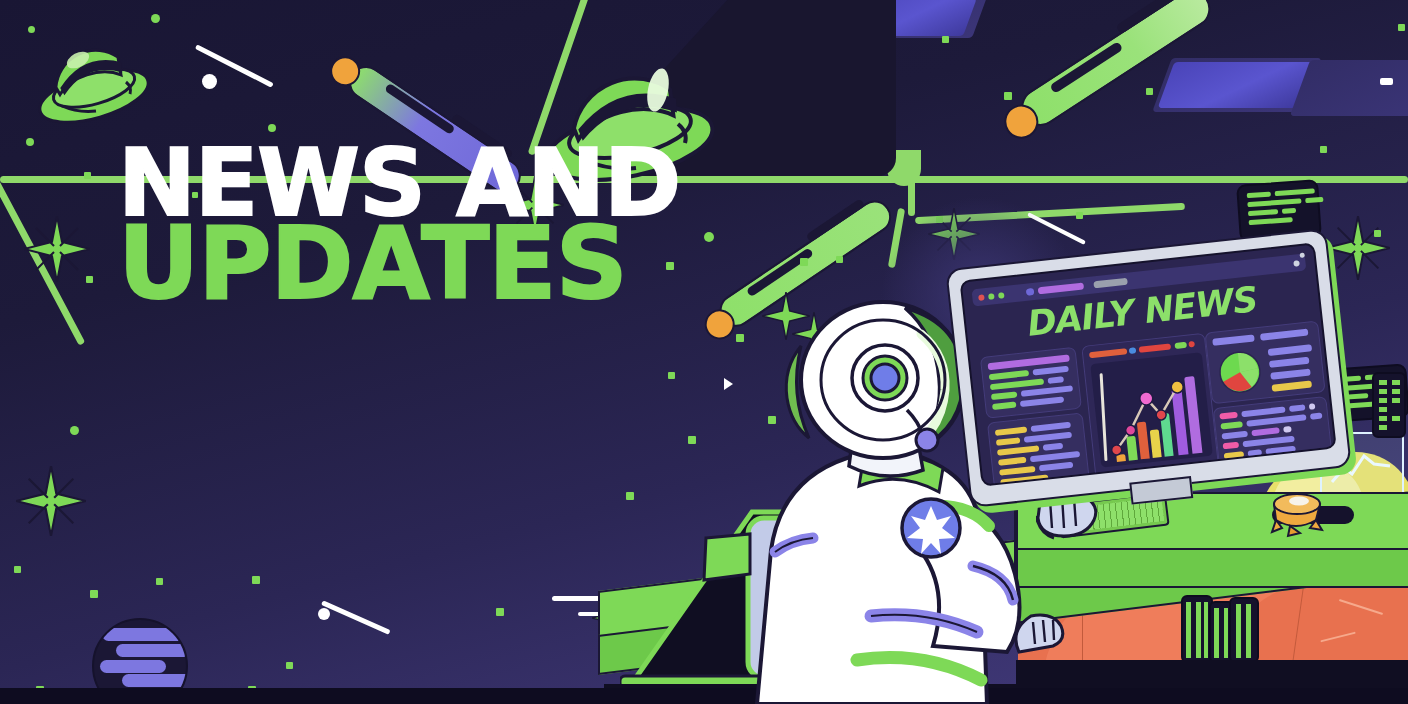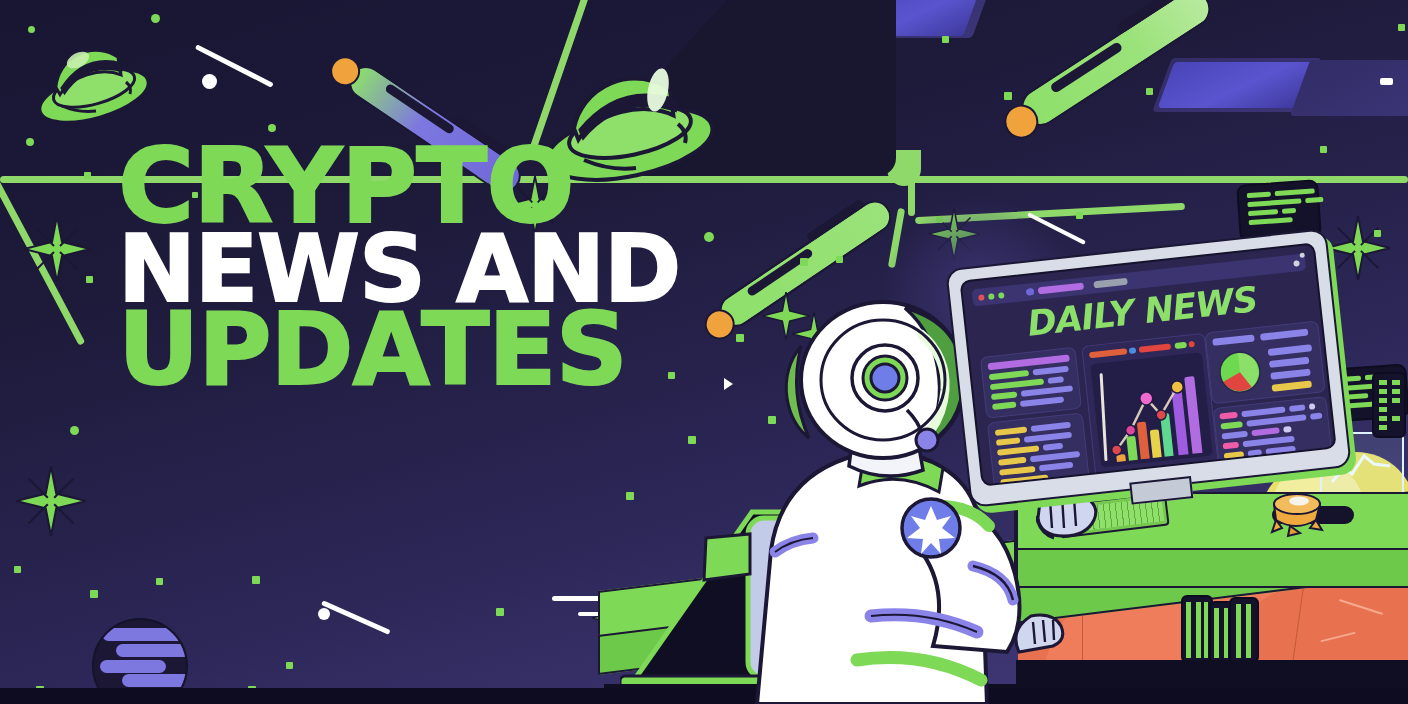--- a/index.html
+++ b/index.html
@@ -261,21 +261,20 @@
   <div class="planet" style="left:92px; top:618px; width:96px; height:96px;">
     <div class="pband" style="left:8px;  top:8px;  width:82px; height:13px;"></div>
     <div class="pband" style="left:22px; top:24px; width:74px; height:13px;"></div>
     <div class="pband" style="left:6px;  top:40px; width:66px; height:13px;"></div>
     <div class="pband" style="left:28px; top:54px; width:72px; height:13px;"></div>
     <div class="pband" style="left:12px; top:70px; width:84px; height:13px;"></div>
 
   </div>
 
   <div id="headline">
-    <div class="r2 l-green">CRYPTO</div>
     <div class="r3 l-white">NEWS AND</div>
     <div class="r4 l-green">UPDATES</div>
   </div>
 
   <div>
     <div class="abs" style="left:1018px; top:558px; width:400px; height:150px; background:#e8714f;
          border-radius:80px 40px 0 0;"></div>
     <div class="abs" style="left:1042px; top:570px; width:390px; height:140px; background:#ef7d5b;
          border-radius:120px 60px 0 0;"></div>
     <div class="abs" style="left:1224px; top:584px; width:200px; height:120px; background:#e8714f;

